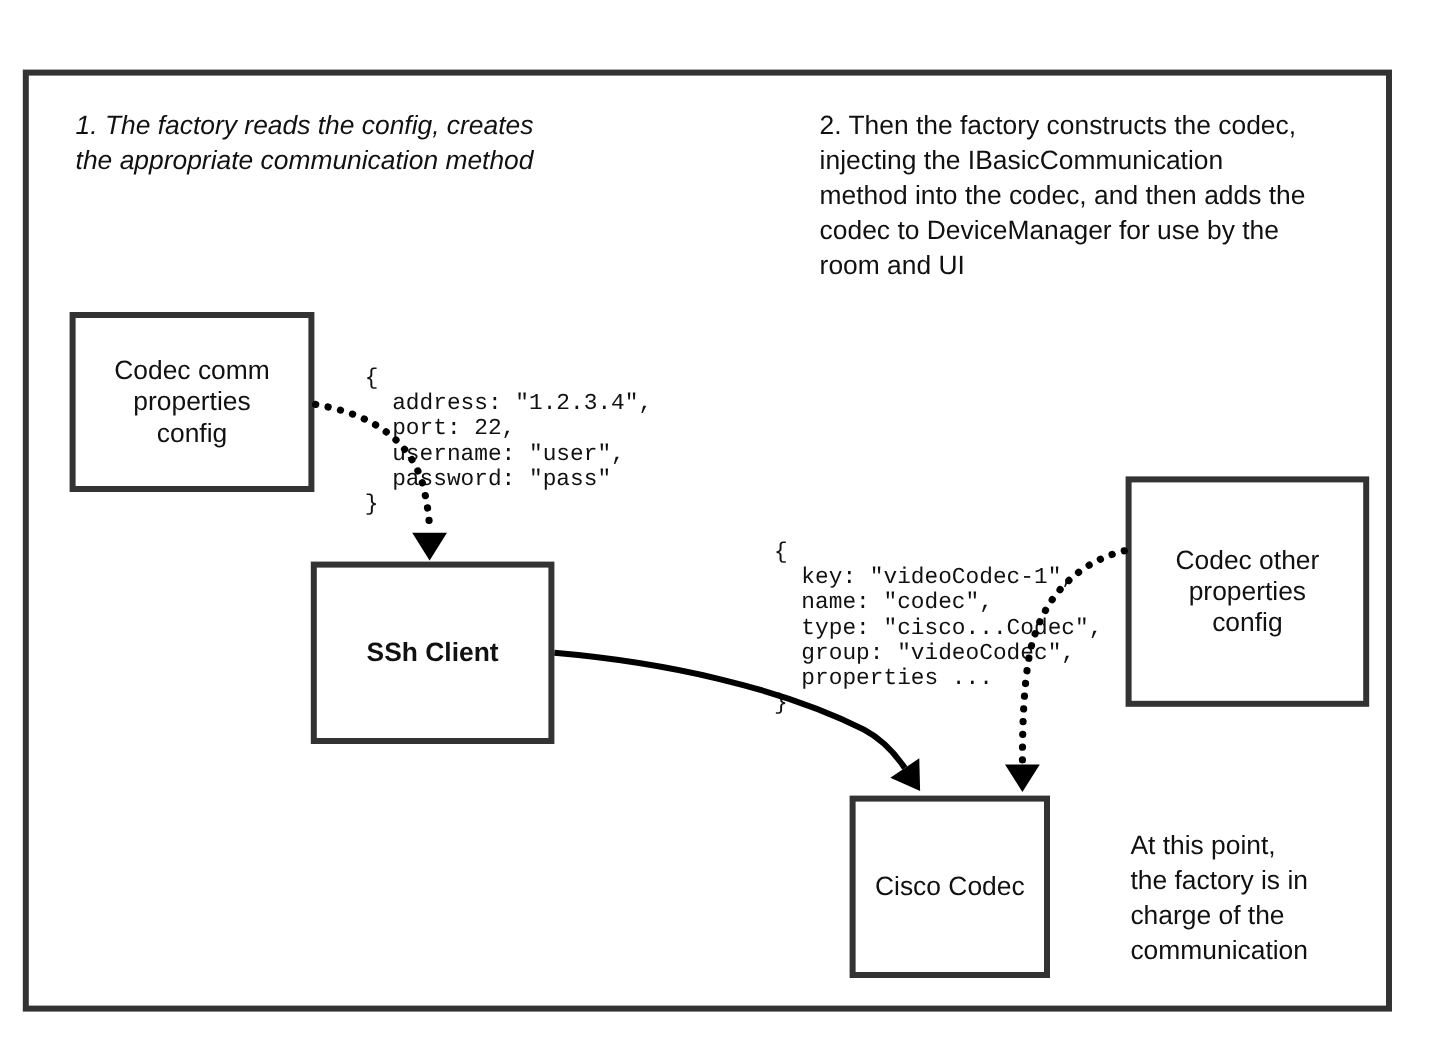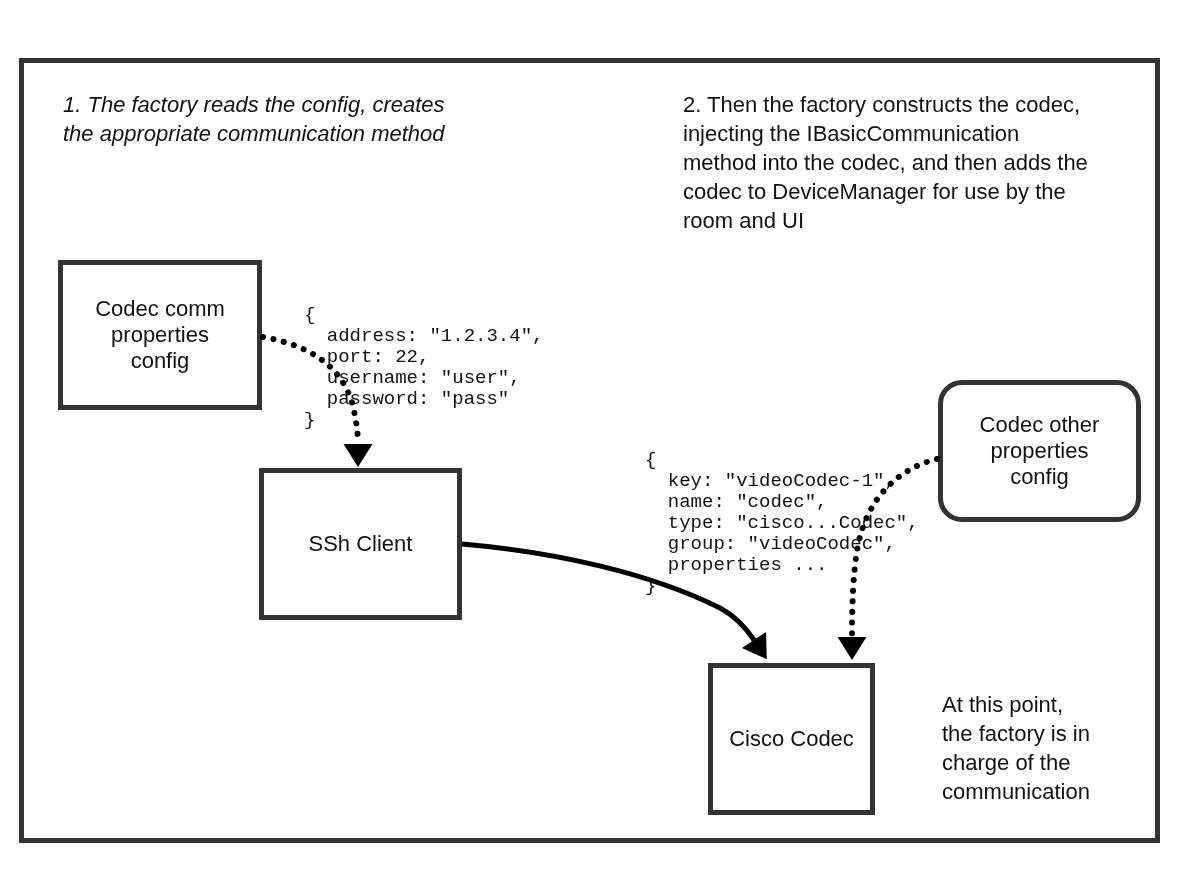--- a/index.html
+++ b/index.html
@@ -41,22 +41,22 @@
     background: var(--bg, #ffffff);
     display: flex;
     align-items: center;
     justify-content: center;
     text-align: center;
     font-size: 22px;
     line-height: 26px;
     white-space: pre-line;
   }
   .node.codec-comm-config  { left: 58px;  top: 260px; width: 204px; height: 150px; }
-  .node.ssh-client         { left: 259px; top: 468px; width: 203px; height: 152px; }
-  .node.codec-other-config { left: 938px; top: 380px; width: 203px; height: 142px; border-radius: 24px; }
+  .node.ssh-client         { left: 259px; top: 468px; width: 203px; height: 152px; font-weight: bold; }
+  .node.codec-other-config { left: 938px; top: 397px; width: 203px; height: 192px; }
   .node.cisco-codec        { left: 708px; top: 663px; width: 167px; height: 152px; }
   pre.code {
     position: absolute;
     margin: 0;
     font-family: "Liberation Mono", "DejaVu Sans Mono", monospace;
     font-size: 19px;
     line-height: 21px;
     color: var(--text, #111111);
     white-space: pre;
   }

